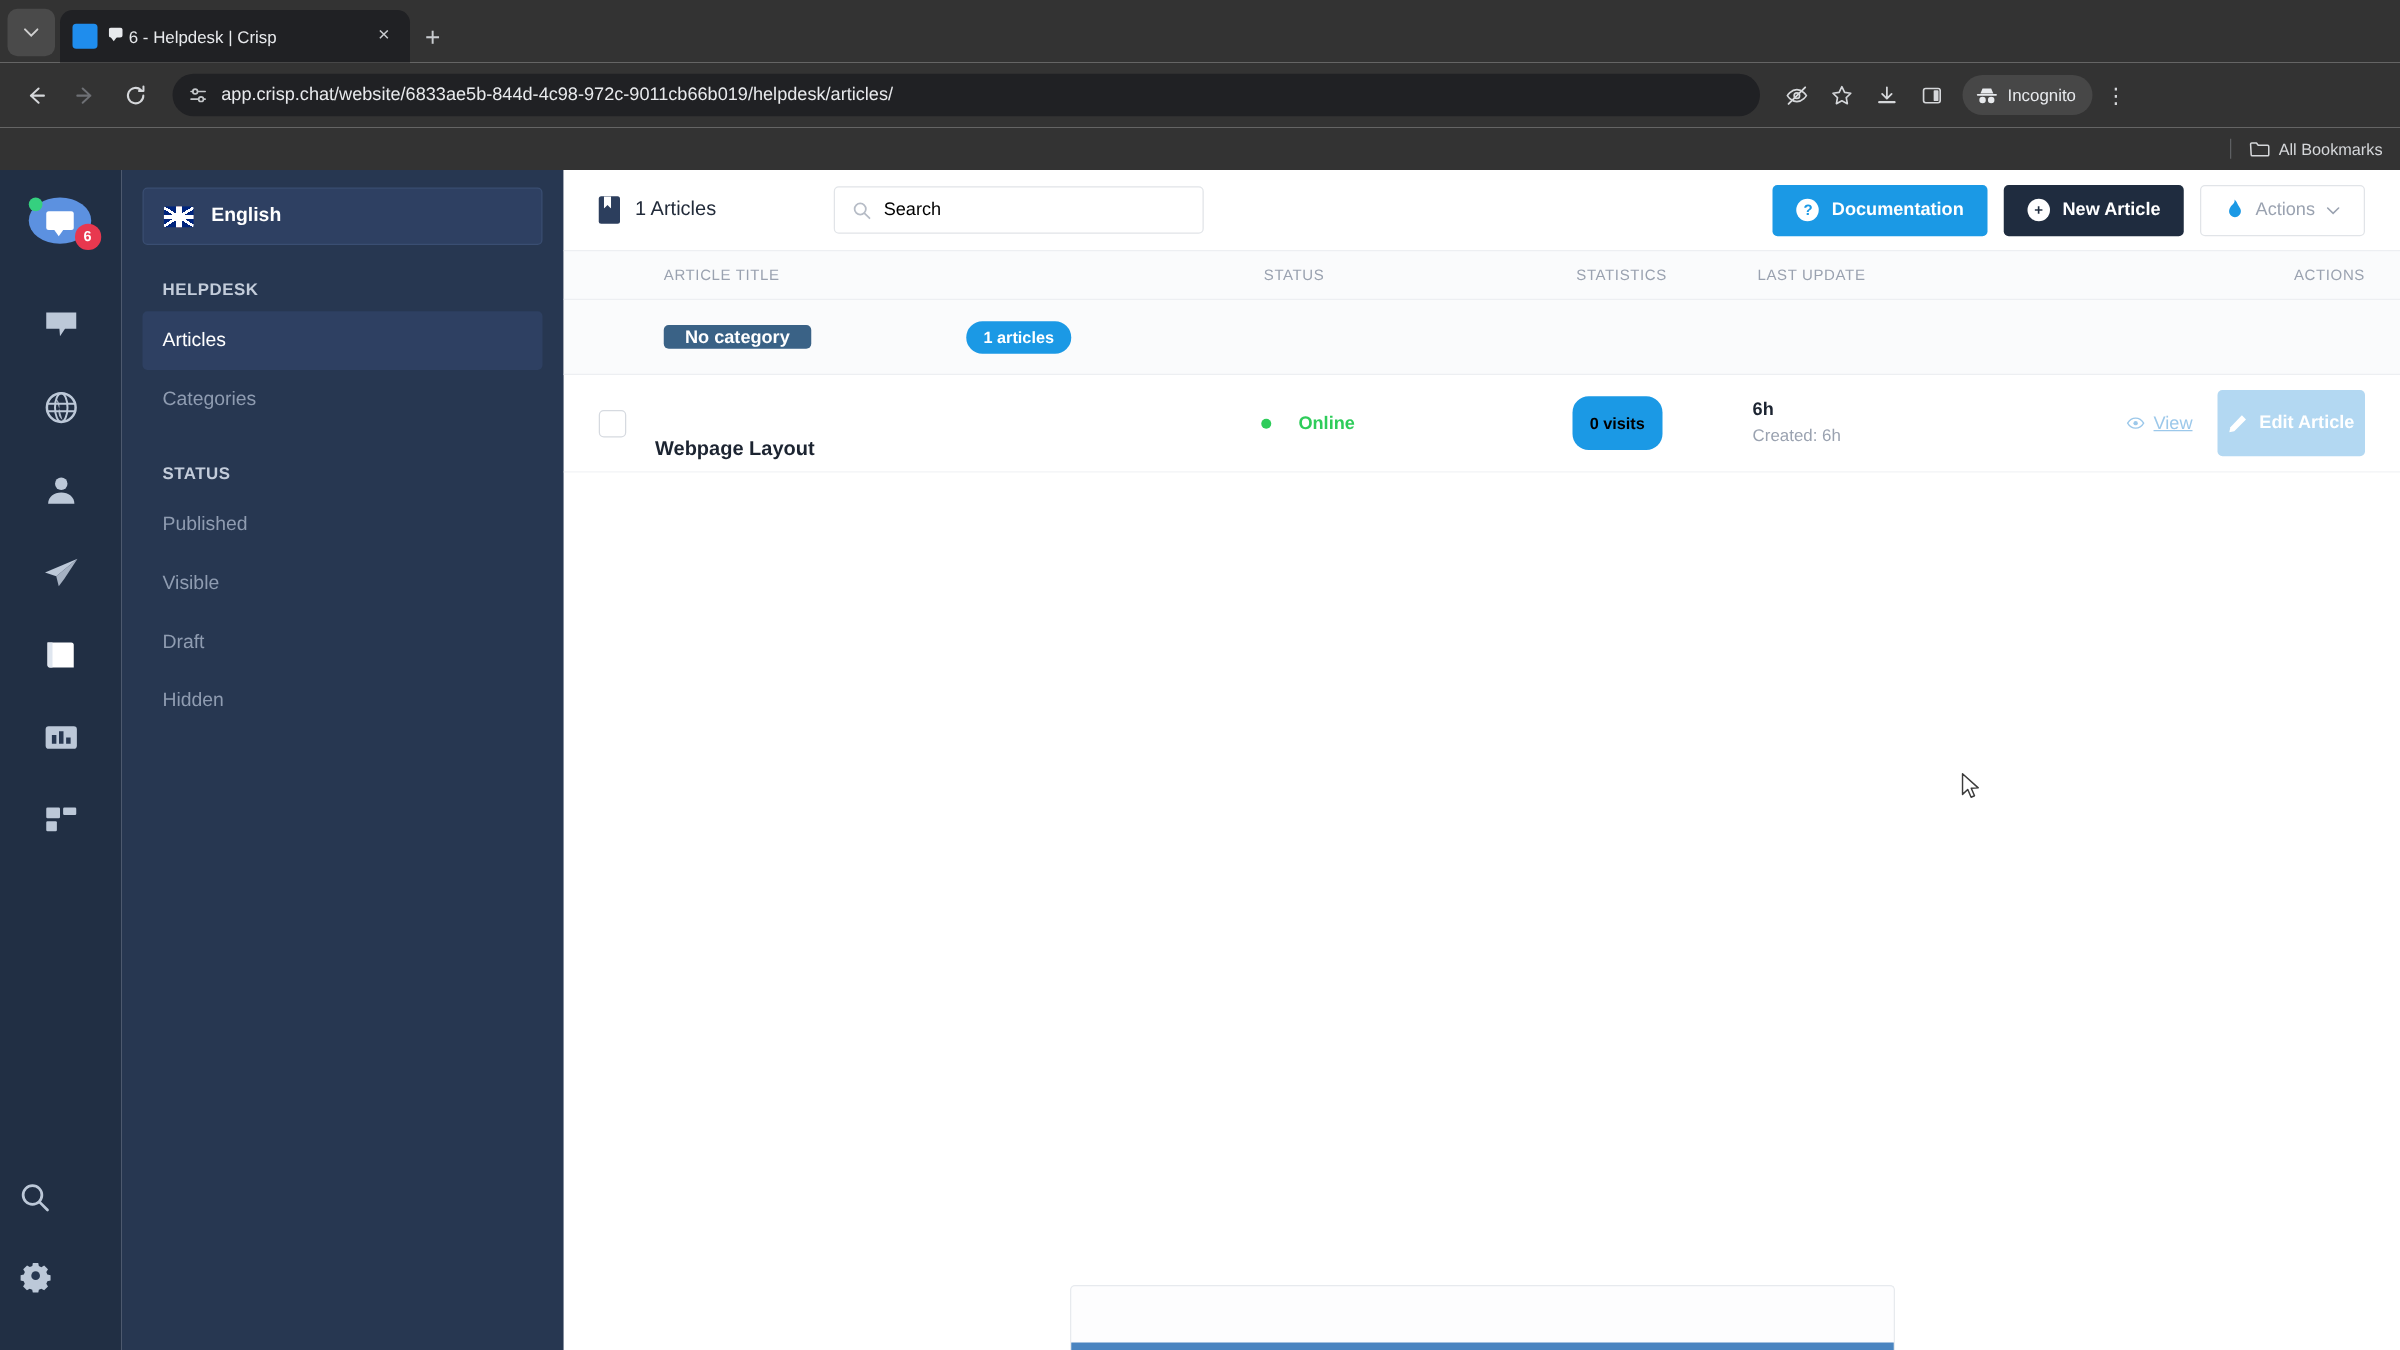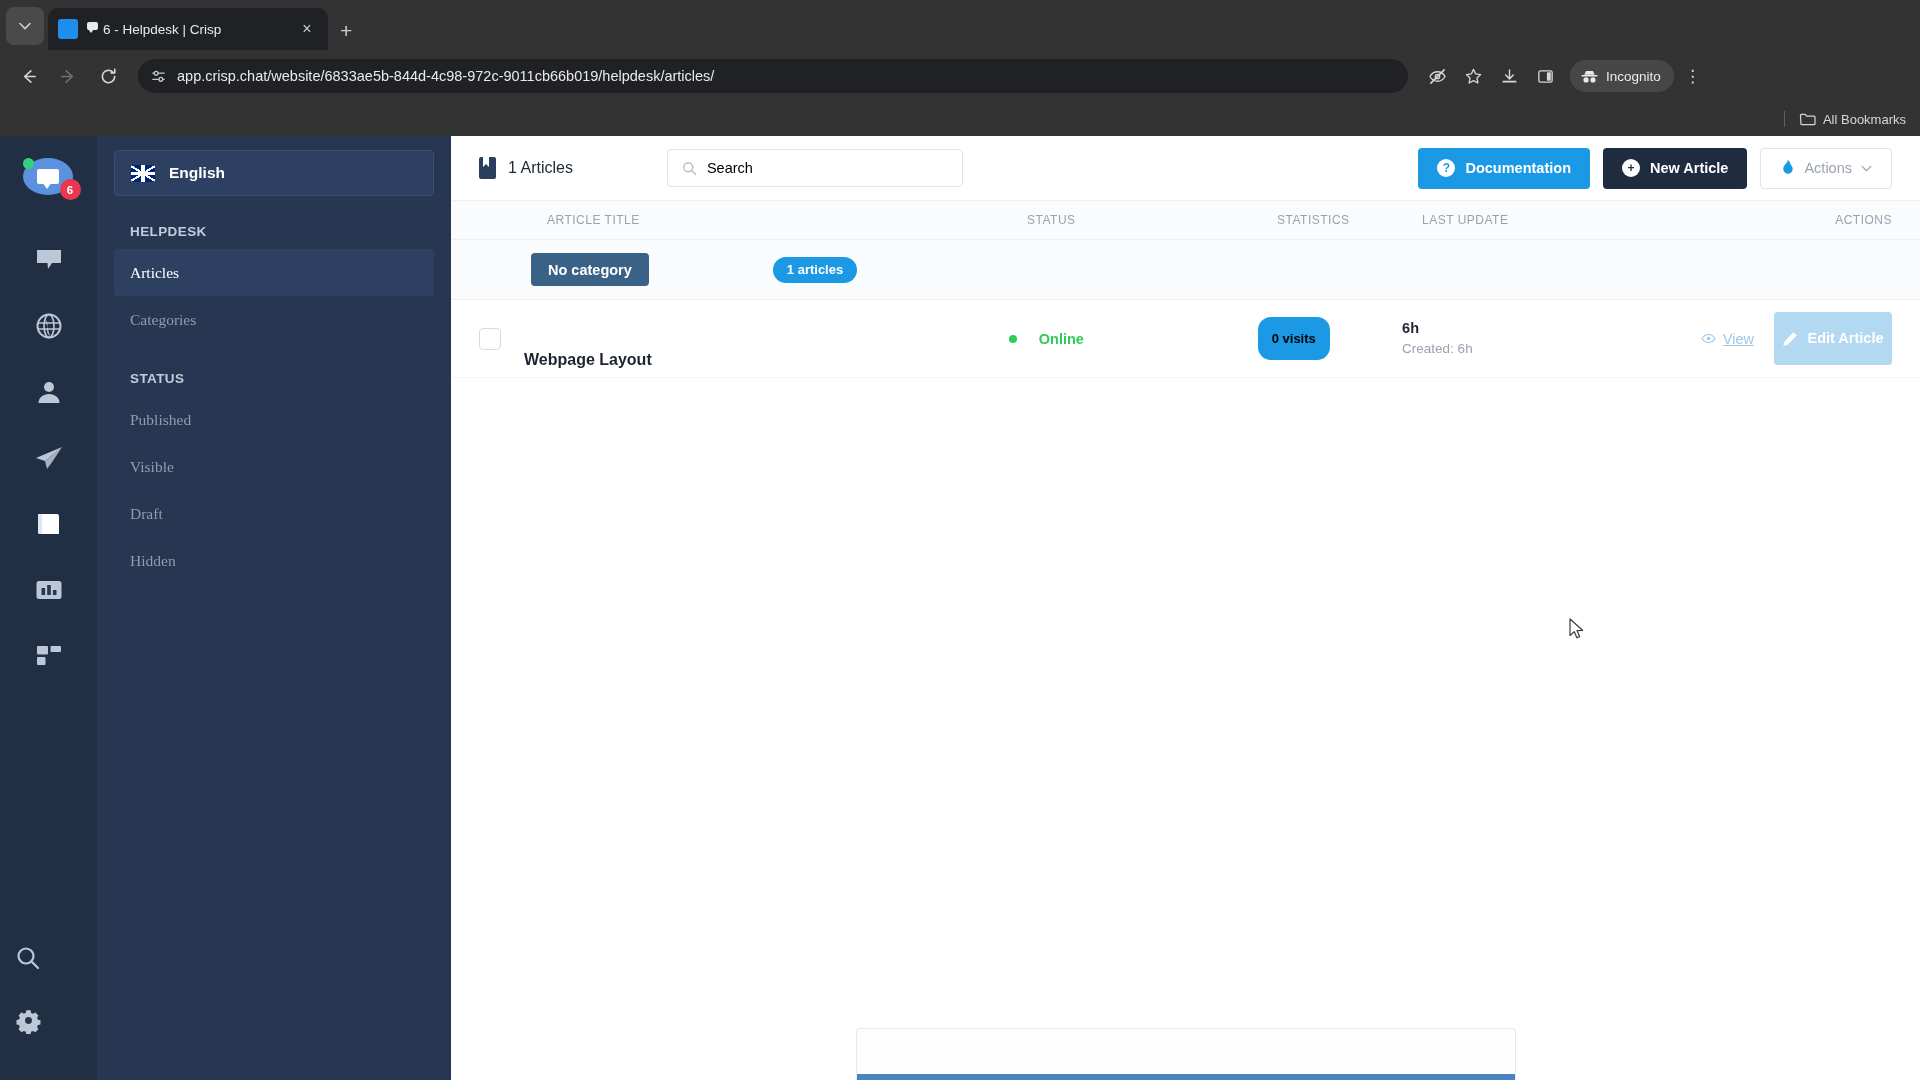--- a/index.html
+++ b/index.html
@@ -142,21 +142,21 @@
       linear-gradient(32deg, transparent 46%, #ffffff 46%, #ffffff 54%, transparent 54%),
       linear-gradient(-32deg, transparent 46%, #ffffff 46%, #ffffff 54%, transparent 54%),
       #00247d;
   }
   .nav-section {
     color: #c3ccda; font-size: 13.5px; font-weight: bold; letter-spacing: 0.4px;
     padding: 28px 16px 10px 16px;
   }
   .nav-item {
     height: 47px; display: flex; align-items: center; padding: 0 16px;
-    color: #8f9cb1; font-size: 15.5px; border-radius: 4px; font-family: Liberation Serif, serif;
+    color: #8f9cb1; font-size: 15.5px; border-radius: 4px;
   }
   .nav-item.active { background: #2e4062; color: #ffffff; }
 
   
   .main { flex: 1; display: flex; flex-direction: column; min-width: 0; background: #ffffff; position: relative; }
 
   .topbar {
     height: 64px; display: flex; align-items: center; padding: 0 28px 0 28px;
     flex-shrink: 0; background: #ffffff;
   }
@@ -192,33 +192,33 @@
     font-size: 12px; font-weight: bold; flex-shrink: 0;
   }
   .btn-doc .circ-icon { color: #1b99e5; }
   .btn-new .circ-icon { color: #1f2c3f; }
 
   .table-head {
     height: 40px; background: #fafbfc; border-top: 1px solid #edeff2;
     border-bottom: 1px solid #edeff2; display: flex; align-items: center;
     font-size: 12px; color: #9aa2b0; letter-spacing: 0.5px; flex-shrink: 0;
   }
-  .col-title { width: 560px; padding-left: 80px; margin-left: 16px; }
+  .col-title { width: 560px; padding-left: 80px; }
   .col-status { width: 250px; }
   .col-stats { width: 145px; }
   .col-update { width: 300px; }
   .col-actions { flex: 1; text-align: right; padding-right: 28px; }
 
   .cat-row {
     height: 60px; background: #fafbfc; border-bottom: 1px solid #edeff2;
     display: flex; align-items: center; flex-shrink: 0;
   }
   .cat-badge {
     margin-left: 80px; background: #3a6286; color: #ffffff;
-    height: 33px; border-radius: 4px; display: flex; align-items: center;
+    height: 19px; border-radius: 4px; display: flex; align-items: center;
     padding: 0 17px; font-size: 14.5px; font-weight: bold;
   }
   .cat-count {
     margin-left: 124px; background: #1b99e5; color: #ffffff;
     height: 26px; border-radius: 13px; display: flex; align-items: center;
     padding: 0 14px; font-size: 13px; font-weight: bold;
   }
 
   .art-row {
     height: 78px; display: flex; align-items: center;

